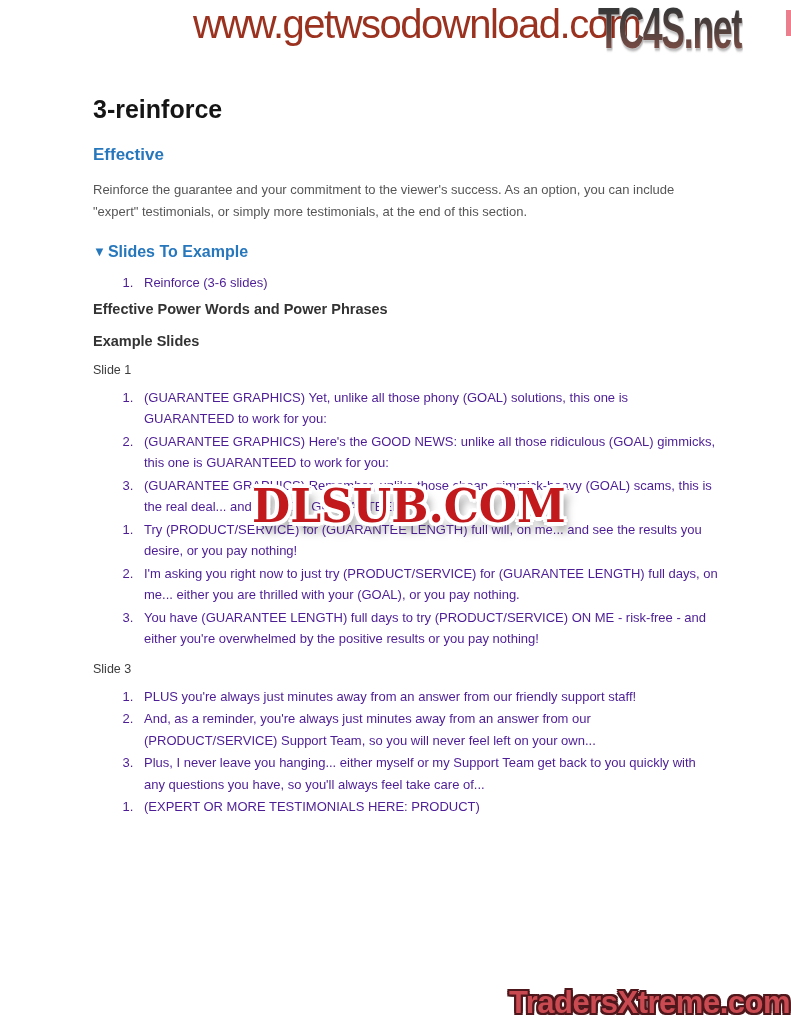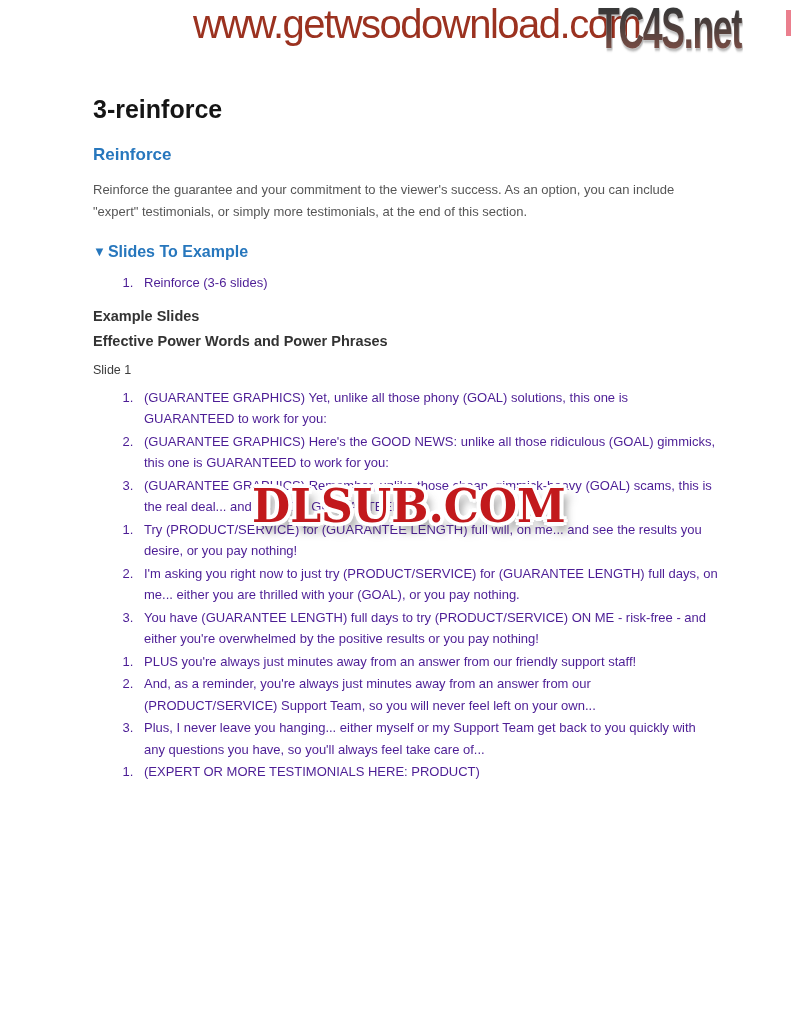--- a/index.html
+++ b/index.html
@@ -87,33 +87,33 @@
   <div class="header-wm">
     <span class="header-url">www.getwsodownload.com</span>
     <span class="header-logo">TC4S.net</span>
     <span class="red-fragment"></span>
   </div>
 
   <div class="content">
 
     <div class="doc-title">3-reinforce</div>
 
-    <div class="overview-h h-blue">Reinforce</div>
+    <div class="overview-h h-blue">Effective</div>
 
     <p class="body-text overview-p">Reinforce the guarantee and your commitment to the viewer's success. As an option, you can include
 "expert" testimonials, or simply more testimonials, at the end of this section.</p>
 
     <div class="stc-h h-blue"><span class="tri">▼</span><span>Slides To Example</span></div>
 
     <ol class="doc-list">
       <li>Reinforce (3-6 slides)</li>
     </ol>
 
+    <div class="sub-h power">Effective Power Words and Power Phrases</div>
     <div class="sub-h examples">Example Slides</div>
-    <div class="sub-h power">Effective Power Words and Power Phrases</div>
 
     <section>
       <div class="slide-label">Slide 1</div>
       <ol class="doc-list">
         <li>(GUARANTEE GRAPHICS) Yet, unlike all those phony (GOAL) solutions, this one is
 GUARANTEED to work for you:</li>
         <li>(GUARANTEE GRAPHICS) Here's the GOOD NEWS: unlike all those ridiculous (GOAL) gimmicks,
 this one is GUARANTEED to work for you:</li>
         <li>(GUARANTEE GRAPHICS) Remember, unlike those cheap, gimmick-heavy (GOAL) scams, this is
 the real deal... and it's 100% GUARANTEED:</li>
@@ -125,33 +125,35 @@
         <li>Try (PRODUCT/SERVICE) for (GUARANTEE LENGTH) full will, on me... and see the results you
 desire, or you pay nothing!</li>
         <li>I'm asking you right now to just try (PRODUCT/SERVICE) for (GUARANTEE LENGTH) full days, on
 me... either you are thrilled with your (GOAL), or you pay nothing.</li>
         <li>You have (GUARANTEE LENGTH) full days to try (PRODUCT/SERVICE) ON ME - risk-free - and
 either you're overwhelmed by the positive results or you pay nothing!</li>
       </ol>
     </section>
 
     <section>
+      <div class="slide-label">Slide 3</div>
       <ol class="doc-list">
         <li>PLUS you're always just minutes away from an answer from our friendly support staff!</li>
         <li>And, as a reminder, you're always just minutes away from an answer from our
 (PRODUCT/SERVICE) Support Team, so you will never feel left on your own...</li>
         <li>Plus, I never leave you hanging... either myself or my Support Team get back to you quickly with
 any questions you have, so you'll always feel take care of...</li>
       </ol>
     </section>
 
     <section>
       <ol class="doc-list">
         <li>(EXPERT OR MORE TESTIMONIALS HERE: PRODUCT)</li>
       </ol>
     </section>
 
   </div>
 
   <div class="dlsub-wm">DLSUB.COM</div>
 
+  <div class="footer-wm">TradersXtreme.com</div>
 
 </div>
 
 </body></html>

